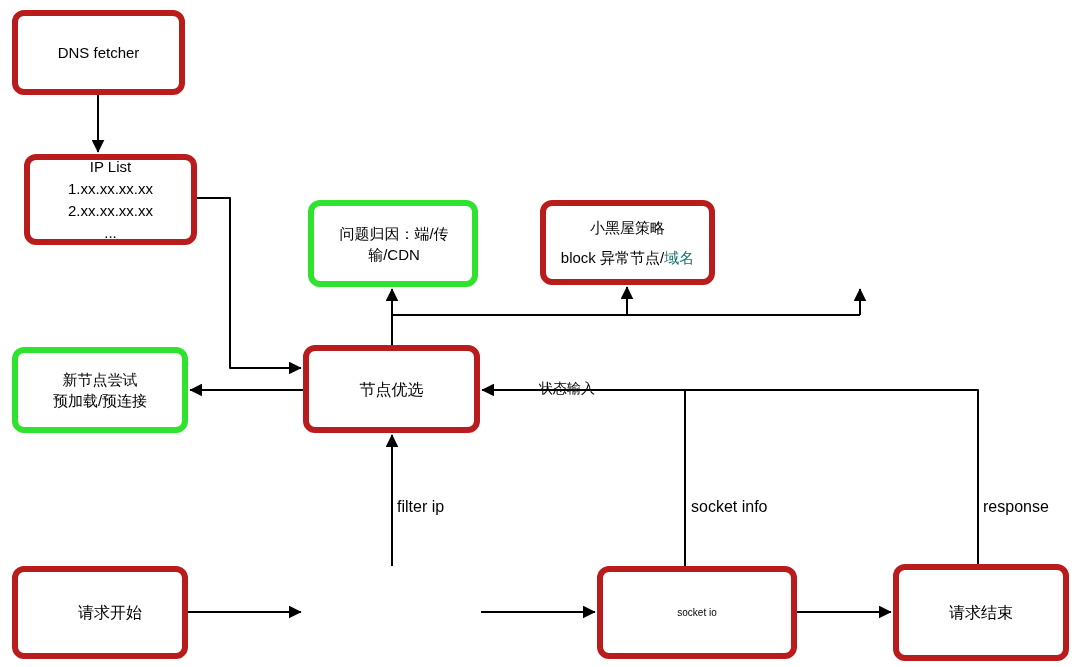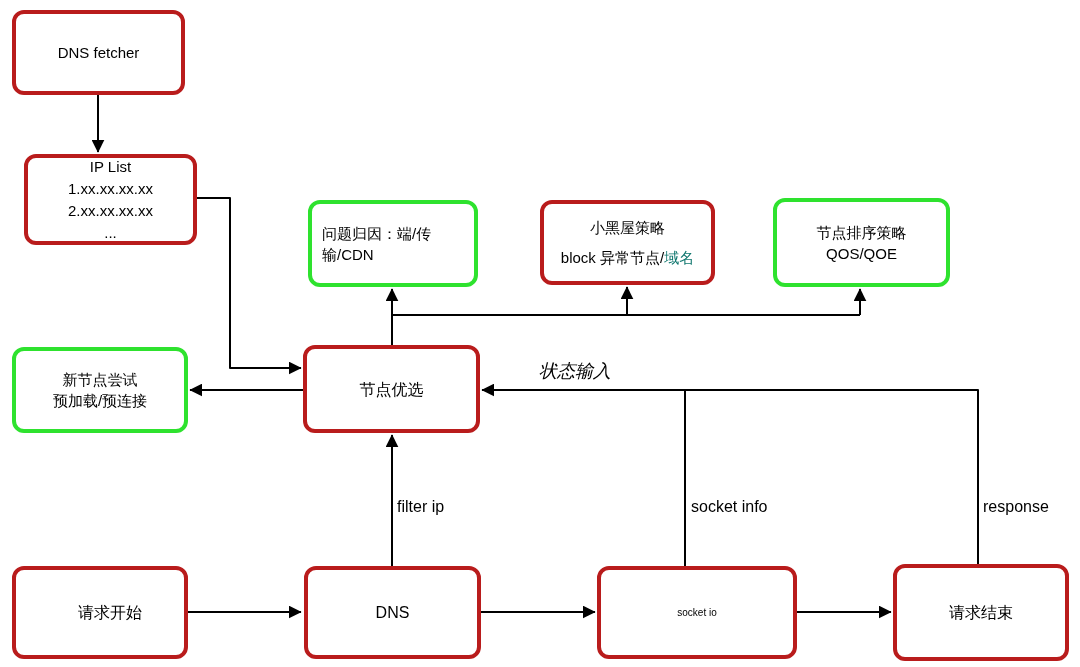--- a/index.html
+++ b/index.html
@@ -9,27 +9,27 @@
     background:#ffffff;
     font-family:"Liberation Sans","DejaVu Sans",sans-serif;
     color:#000;
     overflow:hidden;
   }
   svg.wires{position:absolute;left:0;top:0;z-index:0;}
   .node{
     position:absolute;
     box-sizing:border-box;
     background:#ffffff;
-    border:4px solid #b91c1c;
+    border:6px solid #b91c1c;
     border-radius:12px;
     display:flex;
     flex-direction:column;
     align-items:center;
     justify-content:center;
-    text-align:left;
+    text-align:center;
     font-size:15px;
     line-height:21px;
     z-index:1;
     padding:4px 8px;
   }
   .node.green{border-color:#2ee22e;}
   .hl-green{color:#0f766e;}
   .edge-label{
     position:absolute;
     z-index:2;
@@ -46,21 +46,21 @@
   #n-newnode       {left:12px;  top:347px; width:176px; height:86px;}
   #n-select        {left:303px; top:345px; width:177px; height:88px; font-size:16px;}
   #n-req-start     {left:12px;  top:566px; width:176px; height:93px; font-size:16px;padding-left:28px;}
   #n-dns           {left:304px; top:566px; width:177px; height:93px; font-size:16px;}
   #n-socket-io     {left:597px; top:566px; width:200px; height:93px; font-size:10px;}
   #n-req-end       {left:893px; top:564px; width:176px; height:97px; font-size:16px;}
   
   #l-filter-ip   {left:397px; top:498px;}
   #l-socket-info {left:691px; top:498px;}
   #l-response    {left:983px; top:498px;}
-  #l-state-input {left:539px; top:359px; font-size:18px;font-style:italic;}
+  #l-state-input {left:539px; top:380px; font-size:14px;}
 </style>
 </head>
 <body>
 
 <div class="canvas">
 
   <svg class="wires" width="1080" height="667">
     <defs>
       <marker id="arrow" viewBox="0 0 10 10" refX="9.5" refY="5" markerWidth="6.5" markerHeight="6.5" orient="auto-start-reverse">
         <path d="M0,0 L10,5 L0,10 z" fill="#000000"></path>
@@ -96,41 +96,34 @@
 
   <div class="node green" id="n-problem">
     <span>问题归因：端/传输/CDN</span>
   </div>
 
   <div class="node" id="n-blackroom">
     <span>小黑屋策略</span>
     <span><span>block 异常节点/</span><span class="hl-green">域名</span></span>
   </div>
 
-  <div class="node green" id="n-ranking">
-    <span>节点排序策略</span>
-    <span>QOS/QOE</span>
-  </div>
 
   <div class="node" id="n-select">
     <span>节点优选</span>
   </div>
 
   <div class="node green" id="n-newnode">
     <span>新节点尝试</span>
     <span>预加载/预连接</span>
   </div>
 
   <div class="node" id="n-req-start">
     <span>请求开始</span>
   </div>
 
-  <div class="node" id="n-dns">
-    <span>DNS</span>
-  </div>
 
   <div class="node" id="n-socket-io">
     <span>socket io</span>
   </div>
 
   <div class="node" id="n-req-end">
     <span>请求结束</span>
   </div>
 
   <div class="edge-label" id="l-filter-ip">filter ip</div>

